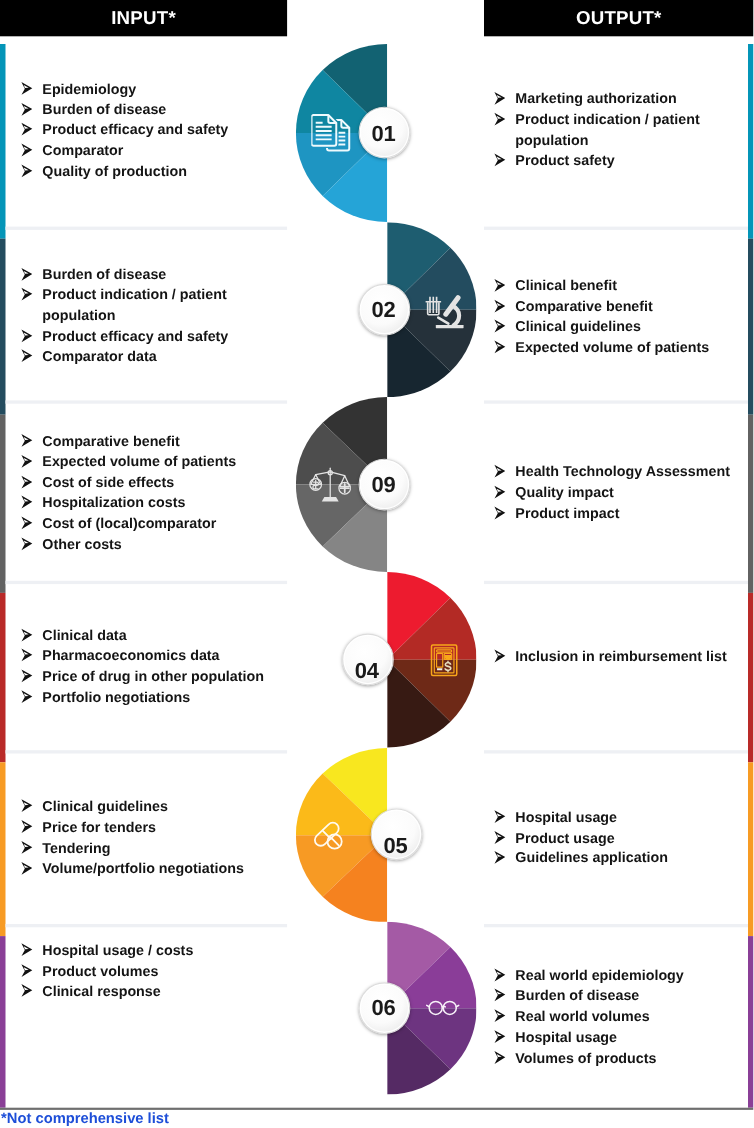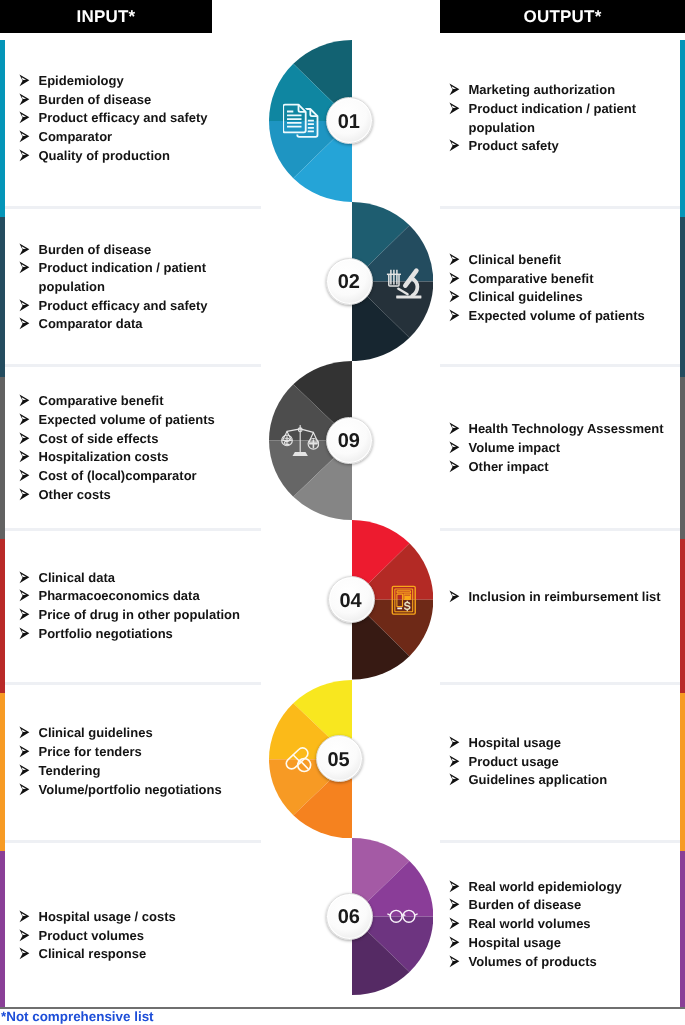--- a/index.html
+++ b/index.html
@@ -3,21 +3,21 @@
 <meta charset="utf-8">
 <title>Input Output Process Diagram</title>
 <style>
   html,body{margin:0;padding:0;}
   body{width:685px;height:1025px;background:#fff;font-family:"Liberation Sans",sans-serif;overflow:hidden;
        -webkit-font-smoothing:antialiased;text-rendering:geometricPrecision;}
   #page{position:relative;width:685px;height:1025px;background:#fff;}
   .hdr{position:absolute;top:0;height:33px;background:#000;color:#fff;
        display:flex;align-items:center;justify-content:center;
        font-size:17px;font-weight:700;letter-spacing:.2px;}
-  .hdr-in{left:0;width:212px;}
+  .hdr-in{left:0;width:261px;}
   .hdr-out{left:440px;width:245px;}
   .lbar{position:absolute;left:0;width:5px;}
   .rbar{position:absolute;left:680px;width:5px;}
   .divider{position:absolute;height:3px;background:#eef0f4;}
   .div-l{left:5px;width:256px;}
   .div-r{left:440px;width:240px;}
   .col{position:absolute;}
   .li{position:relative;display:block;font-size:13px;font-weight:700;color:#141414;
       line-height:18.7px;padding-left:22px;white-space:pre-line;}
   .li .arw{position:absolute;left:0;top:0;}
@@ -139,24 +139,24 @@
         <div class="li"><span class="arw"><svg width="14" height="16" viewBox="0 0 14 16">
               <path fill="#111" fill-rule="evenodd" d="M2.45 2.55 L12.35 8.15 L2.55 14.2 L5.55 8.65 Z M4.55 5.25 L9.10 7.70 L5.70 7.95 Z"></path>
             </svg></span><span>Other costs</span></div>
       </div>
       <div class="col" style="left: 446.5px; width: 228px; top: 420.4px;">
         <div class="li"><span class="arw"><svg width="14" height="16" viewBox="0 0 14 16">
               <path fill="#111" fill-rule="evenodd" d="M2.45 2.55 L12.35 8.15 L2.55 14.2 L5.55 8.65 Z M4.55 5.25 L9.10 7.70 L5.70 7.95 Z"></path>
             </svg></span><span>Health Technology Assessment</span></div>
         <div class="li"><span class="arw"><svg width="14" height="16" viewBox="0 0 14 16">
               <path fill="#111" fill-rule="evenodd" d="M2.45 2.55 L12.35 8.15 L2.55 14.2 L5.55 8.65 Z M4.55 5.25 L9.10 7.70 L5.70 7.95 Z"></path>
-            </svg></span><span>Volume impact</span></div>
-        <div class="li"><span class="arw"><svg width="14" height="16" viewBox="0 0 14 16">
-              <path fill="#111" fill-rule="evenodd" d="M2.45 2.55 L12.35 8.15 L2.55 14.2 L5.55 8.65 Z M4.55 5.25 L9.10 7.70 L5.70 7.95 Z"></path>
-            </svg></span><span>Other impact</span></div>
+            </svg></span><span>Quality impact</span></div>
+        <div class="li"><span class="arw"><svg width="14" height="16" viewBox="0 0 14 16">
+              <path fill="#111" fill-rule="evenodd" d="M2.45 2.55 L12.35 8.15 L2.55 14.2 L5.55 8.65 Z M4.55 5.25 L9.10 7.70 L5.70 7.95 Z"></path>
+            </svg></span><span>Product impact</span></div>
       </div>
       <div class="col" style="left: 16.5px; width: 236px; top: 568.5px;">
         <div class="li"><span class="arw"><svg width="14" height="16" viewBox="0 0 14 16">
               <path fill="#111" fill-rule="evenodd" d="M2.45 2.55 L12.35 8.15 L2.55 14.2 L5.55 8.65 Z M4.55 5.25 L9.10 7.70 L5.70 7.95 Z"></path>
             </svg></span><span>Clinical data</span></div>
         <div class="li"><span class="arw"><svg width="14" height="16" viewBox="0 0 14 16">
               <path fill="#111" fill-rule="evenodd" d="M2.45 2.55 L12.35 8.15 L2.55 14.2 L5.55 8.65 Z M4.55 5.25 L9.10 7.70 L5.70 7.95 Z"></path>
             </svg></span><span>Pharmacoeconomics data</span></div>
         <div class="li"><span class="arw"><svg width="14" height="16" viewBox="0 0 14 16">
               <path fill="#111" fill-rule="evenodd" d="M2.45 2.55 L12.35 8.15 L2.55 14.2 L5.55 8.65 Z M4.55 5.25 L9.10 7.70 L5.70 7.95 Z"></path>
@@ -188,21 +188,21 @@
         <div class="li"><span class="arw"><svg width="14" height="16" viewBox="0 0 14 16">
               <path fill="#111" fill-rule="evenodd" d="M2.45 2.55 L12.35 8.15 L2.55 14.2 L5.55 8.65 Z M4.55 5.25 L9.10 7.70 L5.70 7.95 Z"></path>
             </svg></span><span>Hospital usage</span></div>
         <div class="li"><span class="arw"><svg width="14" height="16" viewBox="0 0 14 16">
               <path fill="#111" fill-rule="evenodd" d="M2.45 2.55 L12.35 8.15 L2.55 14.2 L5.55 8.65 Z M4.55 5.25 L9.10 7.70 L5.70 7.95 Z"></path>
             </svg></span><span>Product usage</span></div>
         <div class="li"><span class="arw"><svg width="14" height="16" viewBox="0 0 14 16">
               <path fill="#111" fill-rule="evenodd" d="M2.45 2.55 L12.35 8.15 L2.55 14.2 L5.55 8.65 Z M4.55 5.25 L9.10 7.70 L5.70 7.95 Z"></path>
             </svg></span><span>Guidelines application</span></div>
       </div>
-      <div class="col" style="left: 16.5px; width: 236px; top: 908px;">
+      <div class="col" style="left: 16.5px; width: 236px; top: 855px;">
         <div class="li"><span class="arw"><svg width="14" height="16" viewBox="0 0 14 16">
               <path fill="#111" fill-rule="evenodd" d="M2.45 2.55 L12.35 8.15 L2.55 14.2 L5.55 8.65 Z M4.55 5.25 L9.10 7.70 L5.70 7.95 Z"></path>
             </svg></span><span>Hospital usage / costs</span></div>
         <div class="li"><span class="arw"><svg width="14" height="16" viewBox="0 0 14 16">
               <path fill="#111" fill-rule="evenodd" d="M2.45 2.55 L12.35 8.15 L2.55 14.2 L5.55 8.65 Z M4.55 5.25 L9.10 7.70 L5.70 7.95 Z"></path>
             </svg></span><span>Product volumes</span></div>
         <div class="li"><span class="arw"><svg width="14" height="16" viewBox="0 0 14 16">
               <path fill="#111" fill-rule="evenodd" d="M2.45 2.55 L12.35 8.15 L2.55 14.2 L5.55 8.65 Z M4.55 5.25 L9.10 7.70 L5.70 7.95 Z"></path>
             </svg></span><span>Clinical response</span></div>
       </div>
@@ -318,38 +318,38 @@
             <rect x="16.2" y="11.3" width="8.4" height="6.6" rx=".4"></rect>
           </g>
           <g fill="#f9a61a">
             <path d="M16.8 13.0 h7.3 v4.1 q -2.0 .3 -3.65 1.6 q -1.65 -1.3 -3.65 -1.6 Z"></path>
             <rect x="7.9" y="28.0" width="6.0" height="2.3" rx=".25" fill="#f5efe3"></rect>
           </g>
           <g fill="#e7dfbe">
             <path d="M19.6 19.6 h1.6 v1.4 c1.9 .3 3.1 1.5 3.1 3.0 h-2.0 c0 -.75 -.8 -1.25 -2.0 -1.25 -1.15 0 -1.9 .45 -1.9 1.1 0 .6 .5 .9 2.2 1.25 2.45 .5 3.9 1.25 3.9 3.1 0 1.6 -1.25 2.75 -3.3 3.05 v1.4 h-1.6 v-1.4 c-2.15 -.3 -3.45 -1.55 -3.45 -3.15 h2.0 c0 .8 .85 1.35 2.25 1.35 1.3 0 2.15 -.5 2.15 -1.2 0 -.6 -.6 -.95 -2.35 -1.3 -2.4 -.5 -3.7 -1.25 -3.7 -3.05 0 -1.5 1.25 -2.65 3.1 -2.95 Z"></path>
           </g>
         </svg></div>
-      <div class="numbadge" style="left: 328px; top: 576.15px; width: 47px; height: 47px;">
+      <div class="numbadge" style="left: 311px; top: 576.15px; width: 47px; height: 47px; align-items: flex-end;">
         <span>04</span>
       </div>
       <svg width="83" height="158.5" viewBox="0 0 83 158.5" style="position: absolute; left: 269px; top: 679.5px;">
         <path d="M 83 79.25 L 83.00 0.00 A 83 79.25 0 0 0 24.31 23.21 Z" fill="#f8e71f"></path>
         <path d="M 83 79.25 L 24.31 23.21 A 83 79.25 0 0 0 0.00 79.25 Z" fill="#fbba19"></path>
         <path d="M 83 79.25 L 0.00 79.25 A 83 79.25 0 0 0 24.31 135.29 Z" fill="#f79a24"></path>
         <path d="M 83 79.25 L 24.31 135.29 A 83 79.25 0 0 0 83.00 158.50 Z" fill="#f5821f"></path>
       </svg>
       <div class="icon" style="width: 29px; height: 29px; left: 285.2px; top: 745.65px;"><svg viewBox="0 0 34 34" width="100%" height="100%">
           <g fill="none" stroke="#fffaf0" stroke-width="1.9" stroke-linecap="round" stroke-linejoin="round">
             <path d="M25.0 4.1 a6.2 6.2 0 0 1 0 8.8 L12.1 25.0 a6.2 6.2 0 0 1 -8.8 -8.8 L16.2 4.1 a6.2 6.2 0 0 1 8.8 0 Z"></path>
             <path d="M9.7 10.6 L18.5 19.4"></path>
             <circle cx="22.5" cy="22.3" r="7.6"></circle>
             <path d="M18.2 17.6 L26.8 26.5"></path>
           </g>
         </svg></div>
-      <div class="numbadge" style="left: 316px; top: 735.15px; width: 47px; height: 47px;">
+      <div class="numbadge" style="left: 337px; top: 735.15px; width: 47px; height: 47px; align-items: flex-end;">
         <span>05</span>
       </div>
       <svg width="81.3" height="157" viewBox="0 0 81.3 157" style="position: absolute; left: 352px; top: 838px;">
         <path d="M 0 78.5 L 0.00 0.00 A 81.3 78.5 0 0 1 57.49 22.99 Z" fill="#a45aa5"></path>
         <path d="M 0 78.5 L 57.49 22.99 A 81.3 78.5 0 0 1 81.30 78.50 Z" fill="#8a3d98"></path>
         <path d="M 0 78.5 L 81.30 78.50 A 81.3 78.5 0 0 1 57.49 134.01 Z" fill="#6d3480"></path>
         <path d="M 0 78.5 L 57.49 134.01 A 81.3 78.5 0 0 1 0.00 157.00 Z" fill="#552a64"></path>
       </svg>
       <div class="icon" style="width: 31px; height: 14.6px; left: 386.5px; top: 909.2px;"><svg viewBox="0 0 34 16" width="100%" height="100%">
           <g fill="none" stroke="#f7f1f8" stroke-width="1.55" stroke-linecap="round" stroke-linejoin="round">

